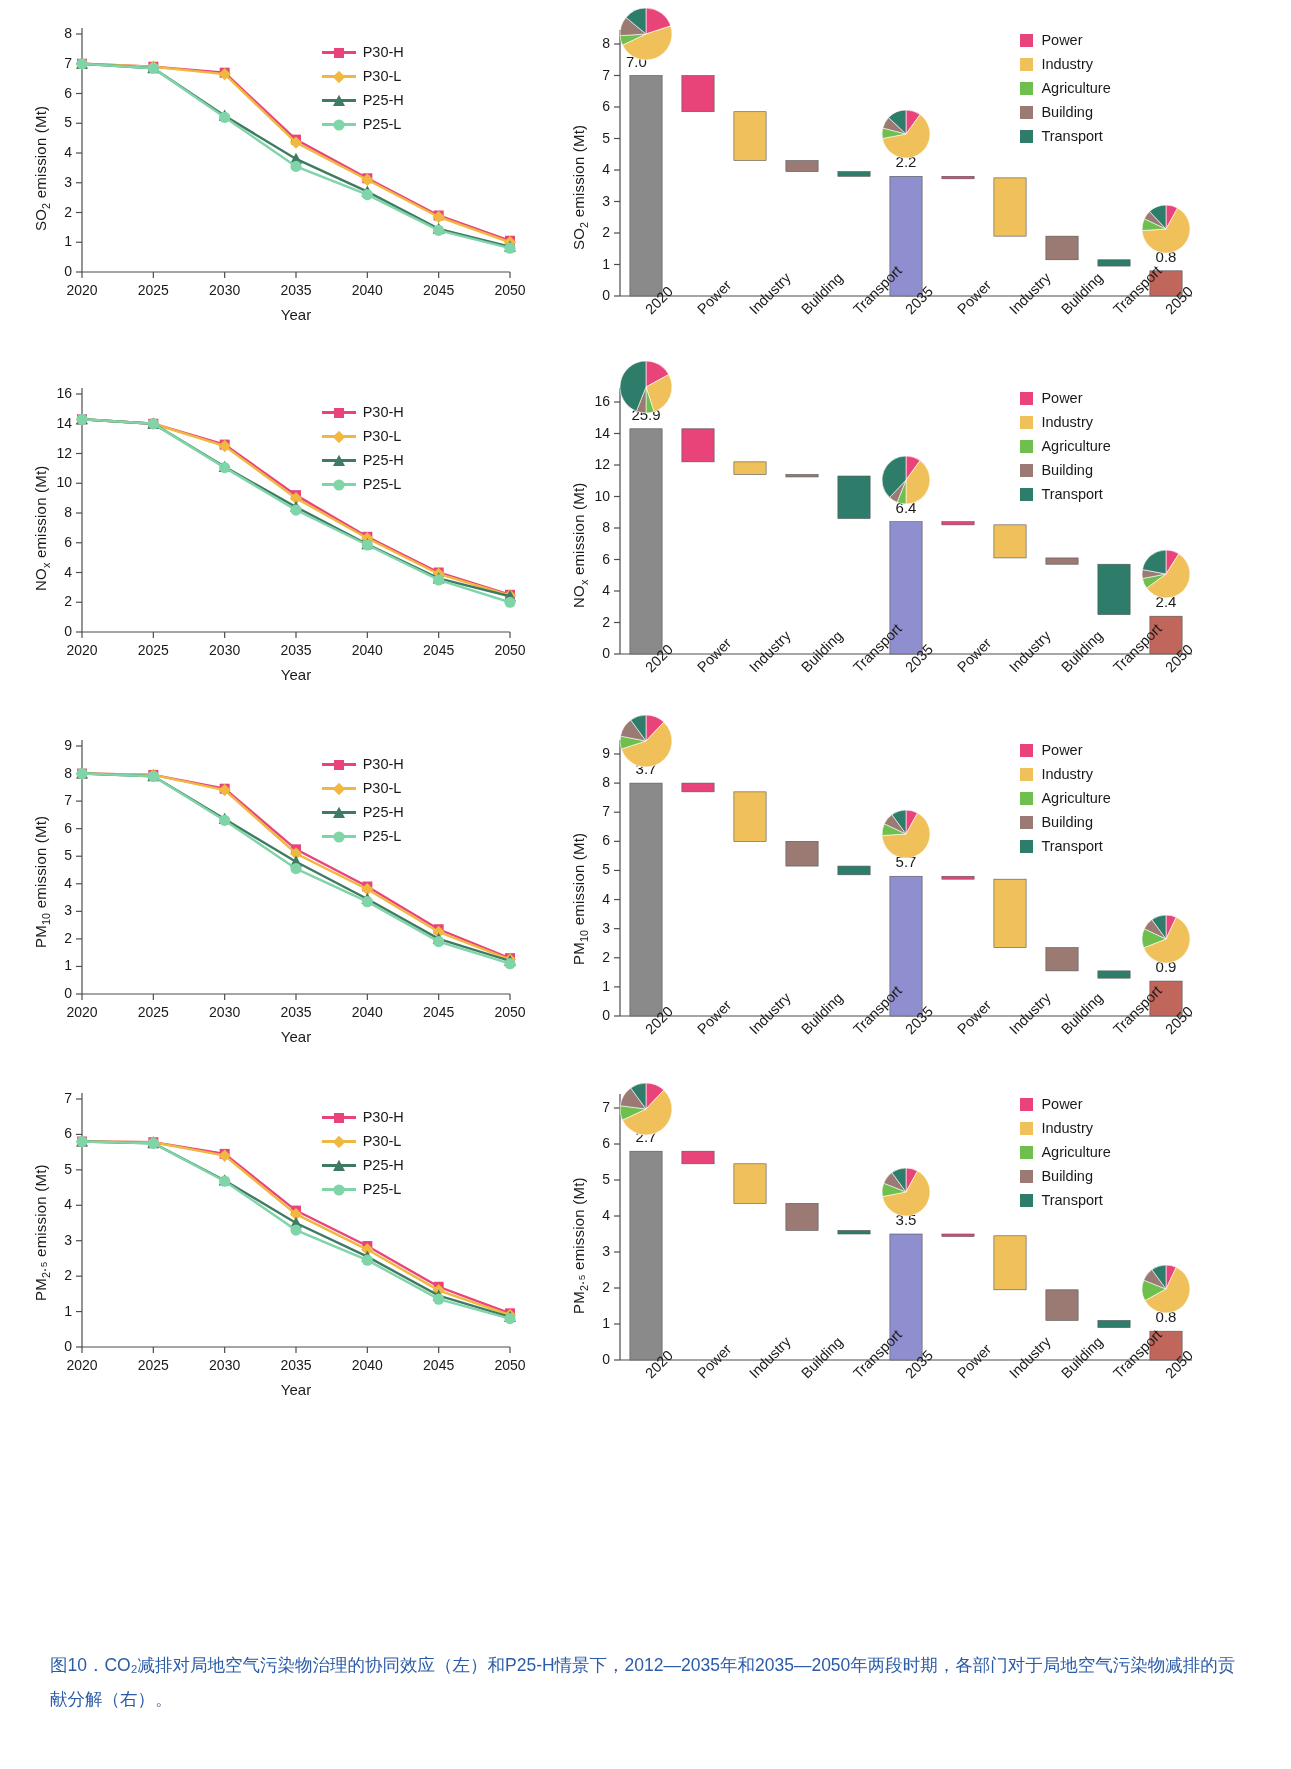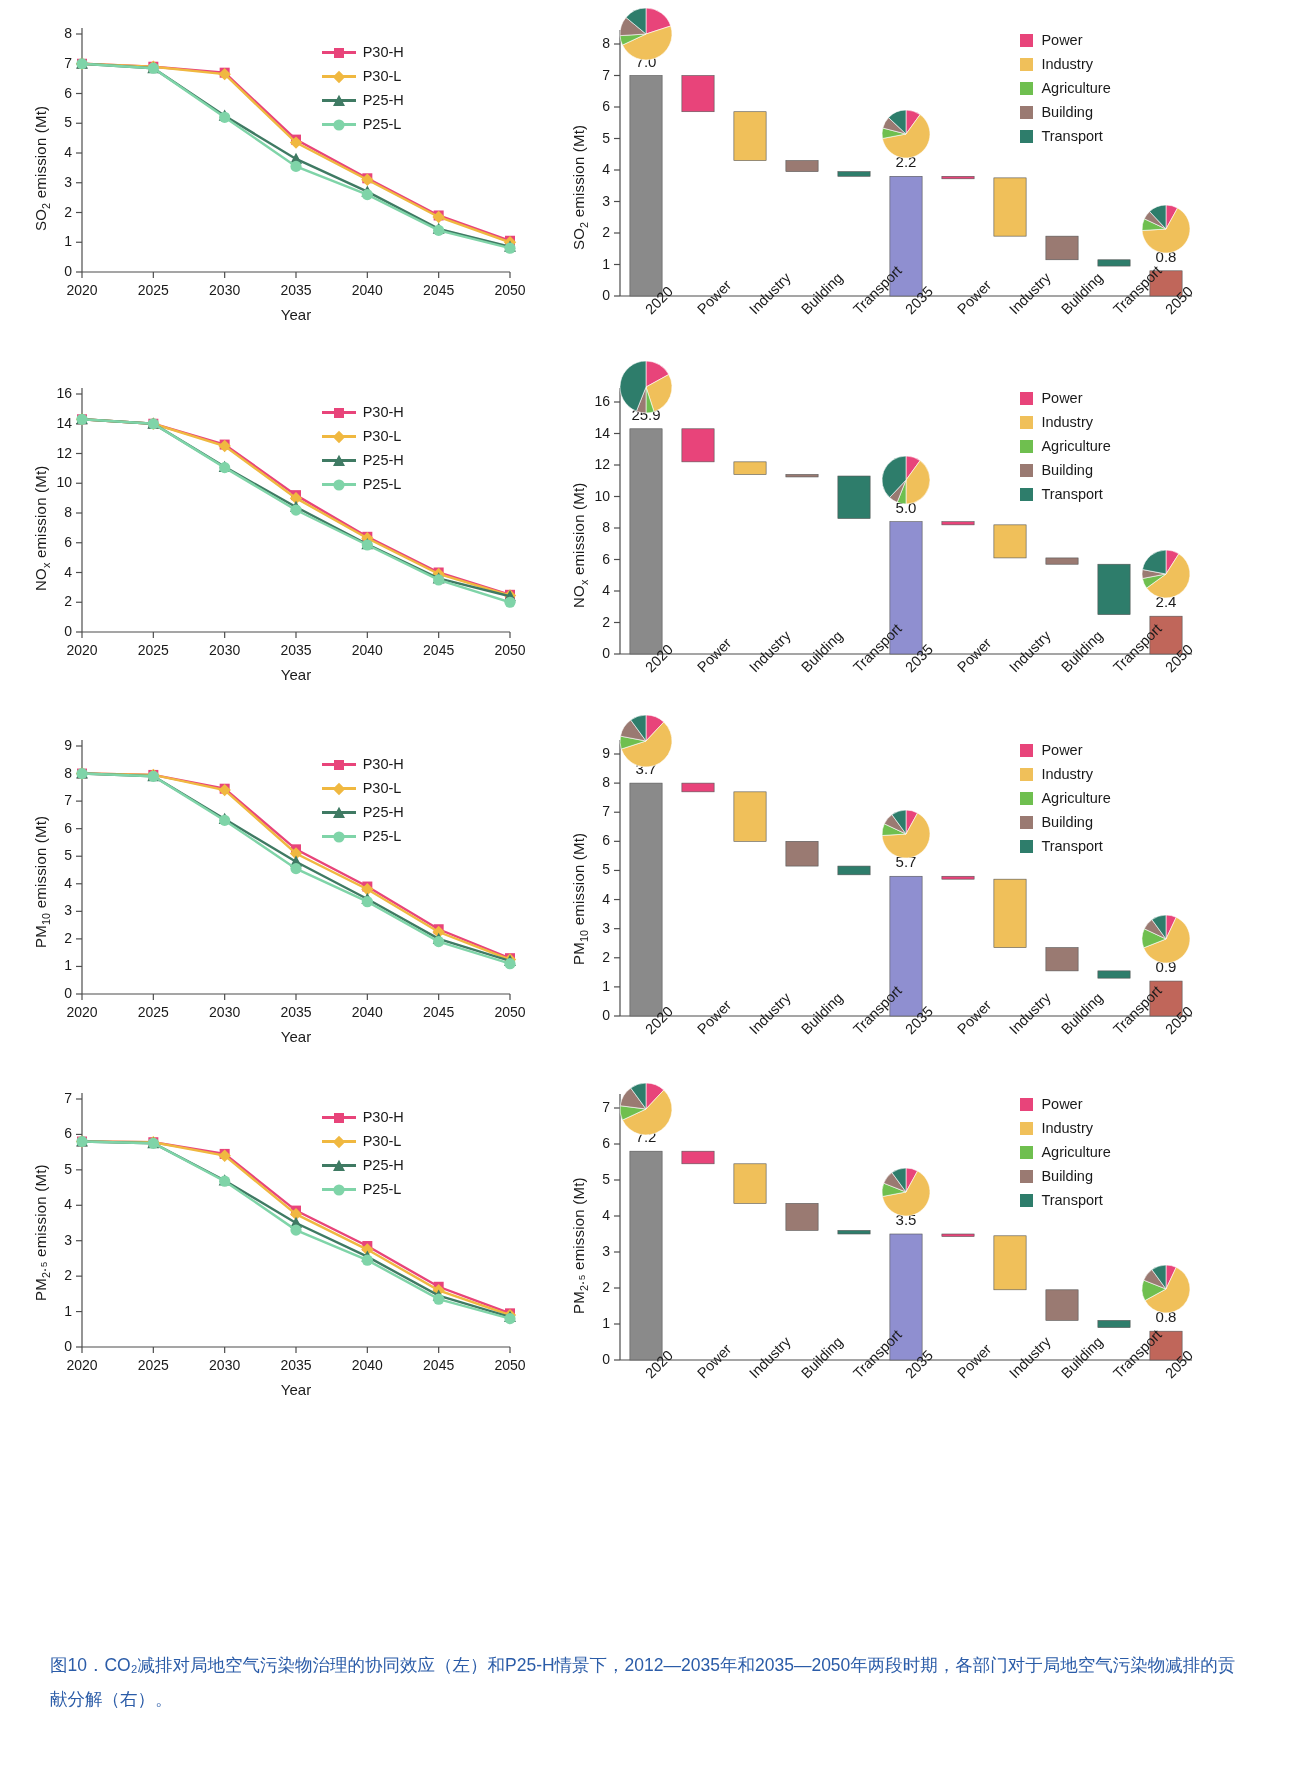--- a/index.html
+++ b/index.html
@@ -177,21 +177,21 @@
         </svg>
         <div class="ytick" style="left: 16px; top: 273px;">0</div>
         <div class="ytick" style="left: 16px; top: 241.5px;">1</div>
         <div class="ytick" style="left: 16px; top: 210px;">2</div>
         <div class="ytick" style="left: 16px; top: 178.5px;">3</div>
         <div class="ytick" style="left: 16px; top: 147px;">4</div>
         <div class="ytick" style="left: 16px; top: 115.5px;">5</div>
         <div class="ytick" style="left: 16px; top: 84px;">6</div>
         <div class="ytick" style="left: 16px; top: 52.5px;">7</div>
         <div class="ytick" style="left: 16px; top: 21px;">8</div>
-        <div style="position: absolute; left: 65.88px; top: 38.5px; width: 40.24px; text-align: center; font-size: 15px;">7.0</div>
+        <div style="position: absolute; left: 65.88px; top: 38.5px; width: 40.24px; font-size: 15px;">7.0</div>
         <div style="position: absolute; left: 325.88px; top: 139.3px; width: 40.24px; text-align: center; font-size: 15px;">2.2</div>
         <div style="position: absolute; left: 585.88px; top: 233.8px; width: 40.24px; text-align: center; font-size: 15px;">0.8</div>
         <svg width="56" height="56" style="position:absolute;left:58px;top:-8.5px;">
           <path d="M 28 28 L 28 2 A 26 26 0 0 1 52.727469423673995 19.965558146251368 Z" fill="#e8447a" stroke="#ffffff" stroke-width="0.6"></path>
           <path d="M 28 28 L 52.727469423673995 19.965558146251368 A 26 26 0 0 1 4.474496635883497 39.07026158069189 Z" fill="#f0c05a" stroke="#ffffff" stroke-width="0.6"></path>
           <path d="M 28 28 L 4.474496635883497 39.07026158069189 A 26 26 0 0 1 2.051305060864941 29.632553507762154 Z" fill="#6fbf4f" stroke="#ffffff" stroke-width="0.6"></path>
           <path d="M 28 28 L 2.051305060864941 29.632553507762154 A 26 26 0 0 1 7.966655687829469 11.426976266534076 Z" fill="#9a7a72" stroke="#ffffff" stroke-width="0.6"></path>
           <path d="M 28 28 L 7.966655687829469 11.426976266534076 A 26 26 0 0 1 27.999999999999996 2 Z" fill="#2e7d6b" stroke="#ffffff" stroke-width="0.6"></path>
         </svg>
         <svg width="52" height="52" style="position:absolute;left:320px;top:94.30000000000001px;">
@@ -377,21 +377,21 @@
         <div class="ytick" style="left: 16px; top: 273px;">0</div>
         <div class="ytick" style="left: 16px; top: 241.5px;">2</div>
         <div class="ytick" style="left: 16px; top: 210px;">4</div>
         <div class="ytick" style="left: 16px; top: 178.5px;">6</div>
         <div class="ytick" style="left: 16px; top: 147px;">8</div>
         <div class="ytick" style="left: 16px; top: 115.5px;">10</div>
         <div class="ytick" style="left: 16px; top: 84px;">12</div>
         <div class="ytick" style="left: 16px; top: 52.5px;">14</div>
         <div class="ytick" style="left: 16px; top: 21px;">16</div>
         <div style="position: absolute; left: 65.88px; top: 33.775px; width: 40.24px; text-align: center; font-size: 15px;">25.9</div>
-        <div style="position: absolute; left: 325.88px; top: 126.7px; width: 40.24px; text-align: center; font-size: 15px;">5.0</div>
+        <div style="position: absolute; left: 325.88px; top: 126.7px; width: 40.24px; text-align: center; font-size: 15px;">6.4</div>
         <div style="position: absolute; left: 585.88px; top: 221.2px; width: 40.24px; text-align: center; font-size: 15px;">2.4</div>
         <svg width="56" height="56" style="position:absolute;left:58px;top:-13.225000000000009px;">
           <path d="M 28 28 L 28 2 A 26 26 0 0 1 50.78397368114045 15.474404473355408 Z" fill="#e8447a" stroke="#ffffff" stroke-width="0.6"></path>
           <path d="M 28 28 L 50.78397368114045 15.474404473355408 A 26 26 0 0 1 36.03444185374863 52.727469423673995 Z" fill="#f0c05a" stroke="#ffffff" stroke-width="0.6"></path>
           <path d="M 28 28 L 36.03444185374863 52.727469423673995 A 26 26 0 0 1 27.999999999999996 54 Z" fill="#6fbf4f" stroke="#ffffff" stroke-width="0.6"></path>
           <path d="M 28 28 L 27.999999999999996 54 A 26 26 0 0 1 18.428761630198373 52.17418863309453 Z" fill="#9a7a72" stroke="#ffffff" stroke-width="0.6"></path>
           <path d="M 28 28 L 18.428761630198373 52.17418863309453 A 26 26 0 0 1 27.999999999999996 2 Z" fill="#2e7d6b" stroke="#ffffff" stroke-width="0.6"></path>
         </svg>
         <svg width="52" height="52" style="position:absolute;left:320px;top:81.69999999999999px;">
           <path d="M 26 26 L 26 2 A 24 24 0 0 1 40.10684605501935 6.583592135001261 Z" fill="#e8447a" stroke="#ffffff" stroke-width="0.6"></path>
@@ -774,21 +774,21 @@
           <rect x="537.88" y="242.4" width="32.24" height="7.199999999999989" fill="#2e7d6b" stroke="#555" stroke-width="0.6"></rect>
         </svg>
         <div class="ytick" style="left: 16px; top: 273px;">0</div>
         <div class="ytick" style="left: 16px; top: 237px;">1</div>
         <div class="ytick" style="left: 16px; top: 201px;">2</div>
         <div class="ytick" style="left: 16px; top: 165px;">3</div>
         <div class="ytick" style="left: 16px; top: 129px;">4</div>
         <div class="ytick" style="left: 16px; top: 93px;">5</div>
         <div class="ytick" style="left: 16px; top: 57px;">6</div>
         <div class="ytick" style="left: 16px; top: 21px;">7</div>
-        <div style="position: absolute; left: 65.88px; top: 50.2px; width: 40.24px; text-align: center; font-size: 15px;">7.2</div>
+        <div style="position: absolute; left: 65.88px; top: 50.2px; width: 40.24px; text-align: center; font-size: 15px;">2.7</div>
         <div style="position: absolute; left: 325.88px; top: 133px; width: 40.24px; text-align: center; font-size: 15px;">3.5</div>
         <div style="position: absolute; left: 585.88px; top: 230.2px; width: 40.24px; text-align: center; font-size: 15px;">0.8</div>
         <svg width="56" height="56" style="position:absolute;left:58px;top:3.200000000000017px;">
           <path d="M 28 28 L 28 2 A 26 26 0 0 1 45.798224754145906 9.0468156870433 Z" fill="#e8447a" stroke="#ffffff" stroke-width="0.6"></path>
           <path d="M 28 28 L 45.798224754145906 9.0468156870433 A 26 26 0 1 1 4.474496635883497 39.07026158069189 Z" fill="#f0c05a" stroke="#ffffff" stroke-width="0.6"></path>
           <path d="M 28 28 L 4.474496635883497 39.07026158069189 A 26 26 0 0 1 2.205017765823577 24.7413359273281 Z" fill="#6fbf4f" stroke="#ffffff" stroke-width="0.6"></path>
           <path d="M 28 28 L 2.205017765823577 24.7413359273281 A 26 26 0 0 1 12.717583440395696 6.965558146251368 Z" fill="#9a7a72" stroke="#ffffff" stroke-width="0.6"></path>
           <path d="M 28 28 L 12.717583440395696 6.965558146251368 A 26 26 0 0 1 27.999999999999996 2 Z" fill="#2e7d6b" stroke="#ffffff" stroke-width="0.6"></path>
         </svg>
         <svg width="52" height="52" style="position:absolute;left:320px;top:88px;">

